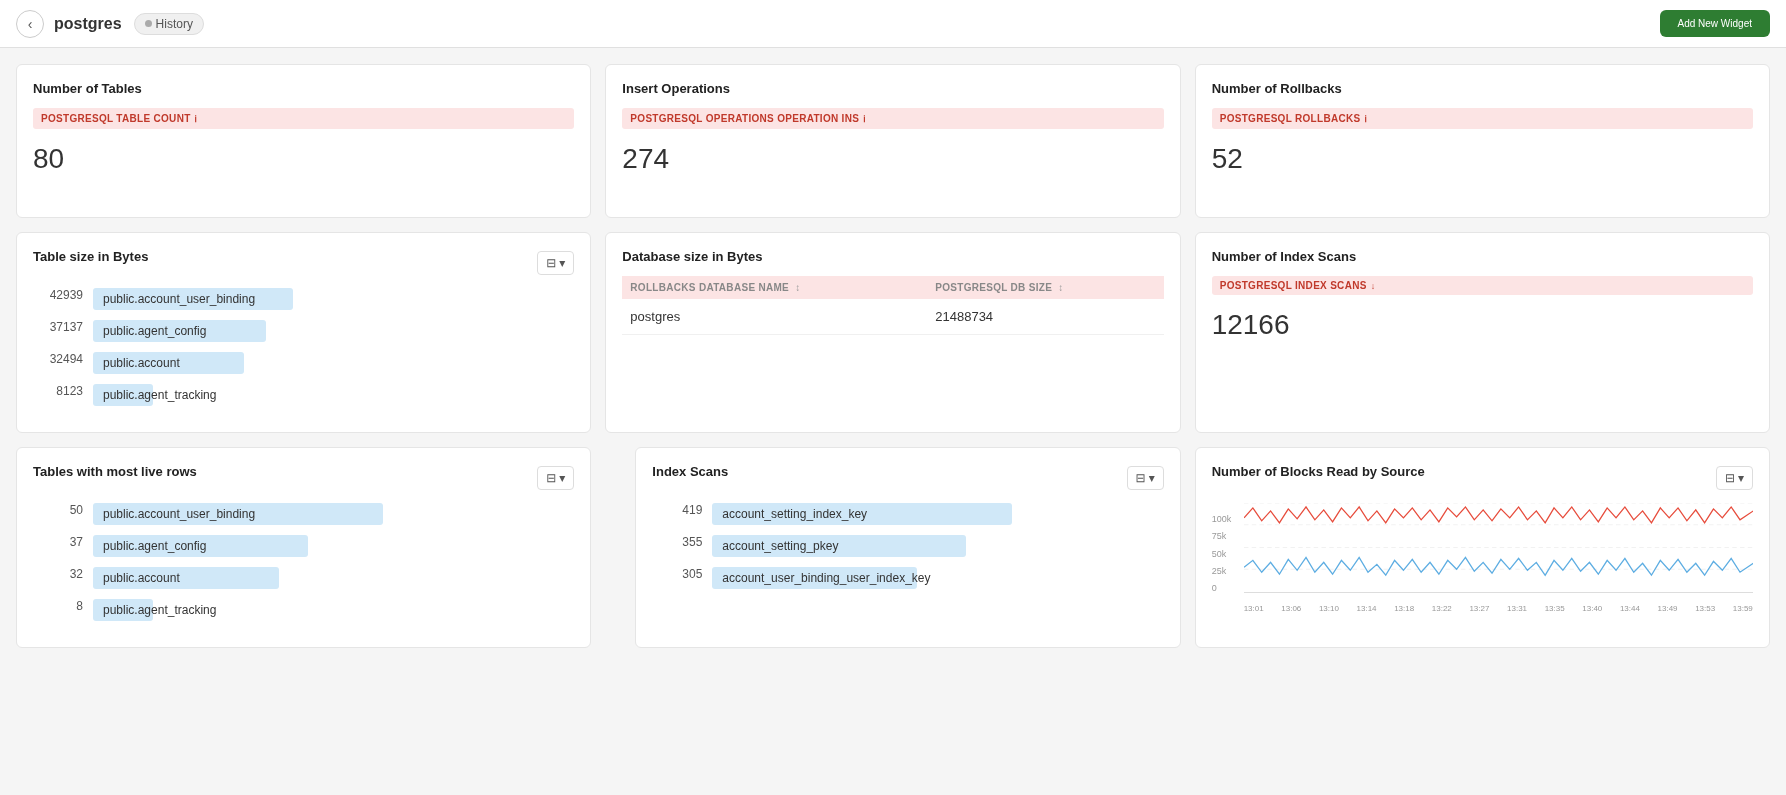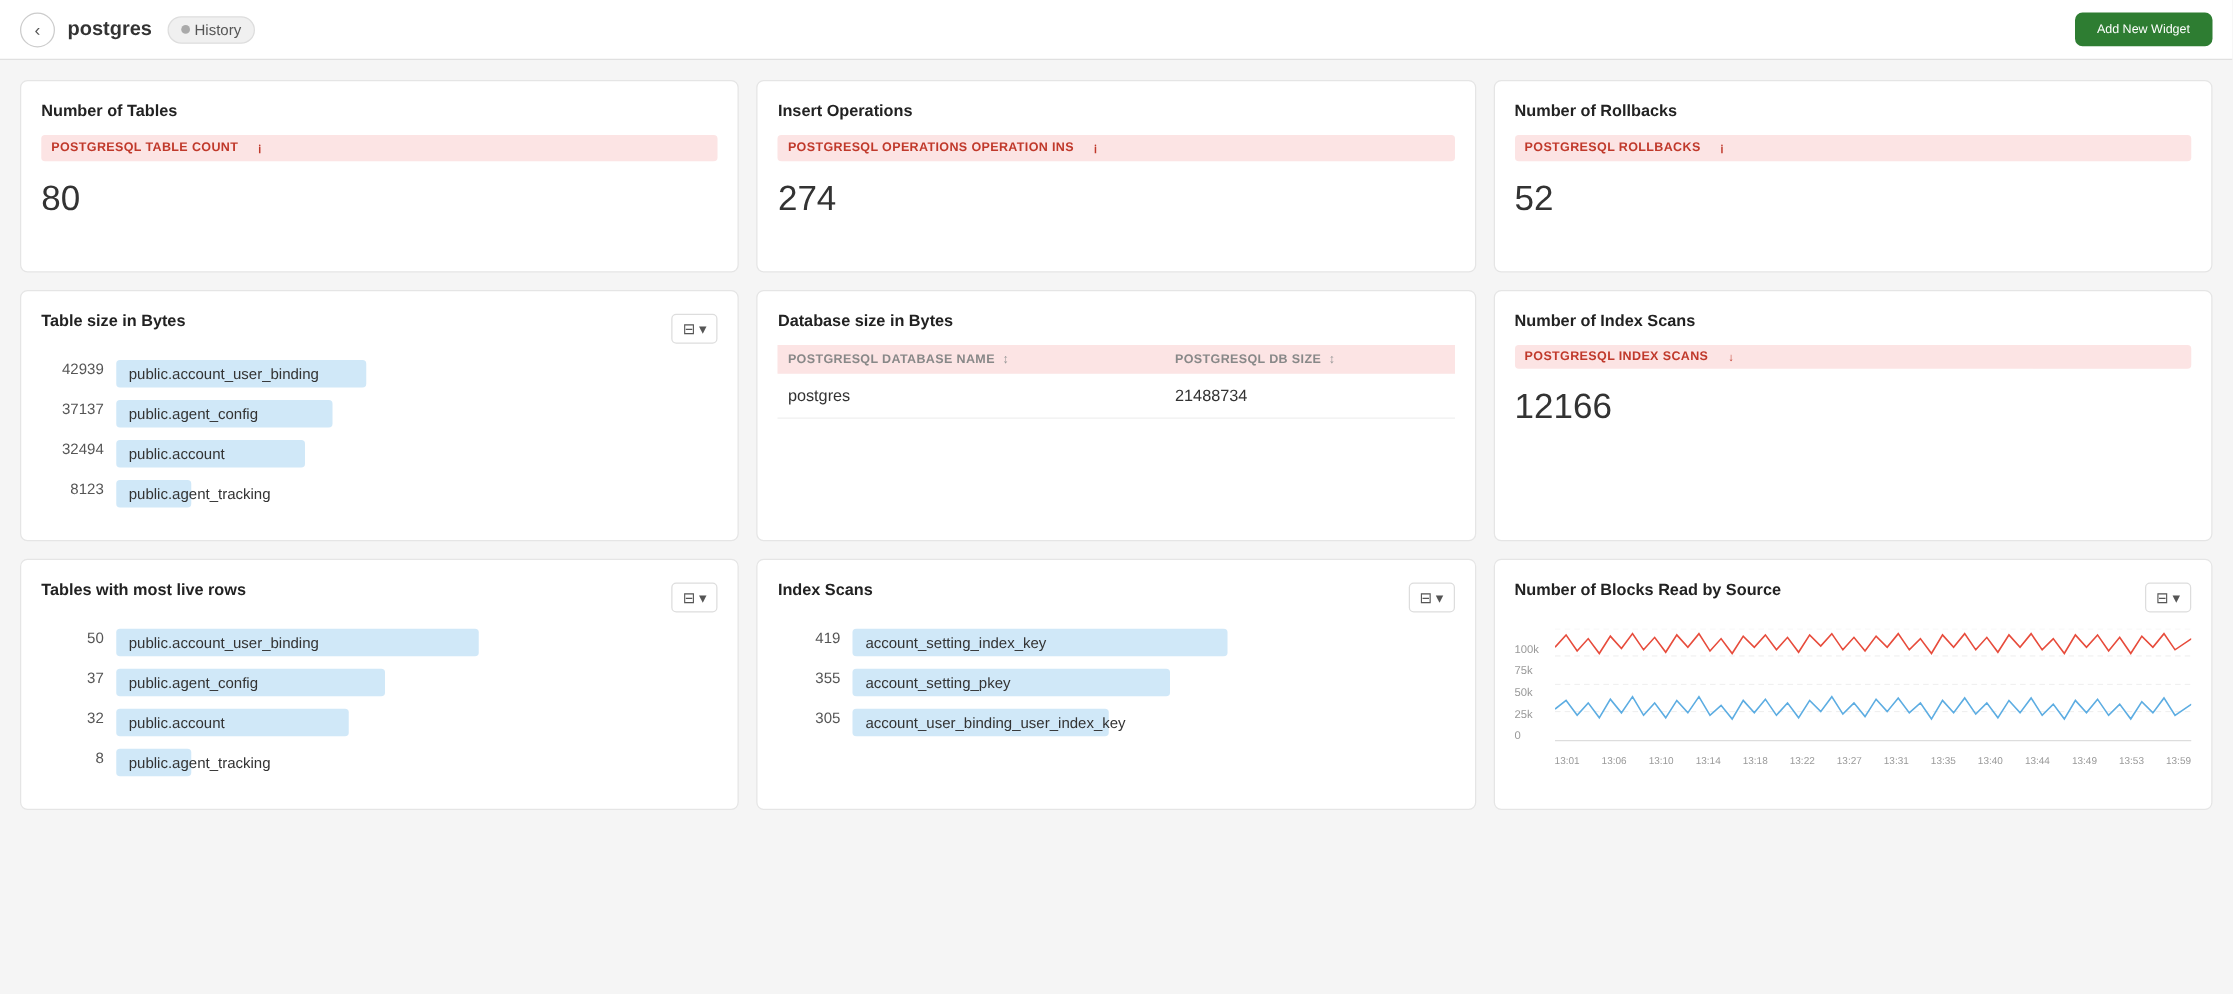--- a/index.html
+++ b/index.html
@@ -81,21 +81,21 @@
     .metric-label {
       background: #fce4e4;
       color: #c0392b;
       font-size: 10px;
       font-weight: 700;
       padding: 4px 8px;
       border-radius: 3px;
       letter-spacing: 0.3px;
       display: flex;
       align-items: center;
-      gap: 16px;
+      gap: 4px;
       margin-bottom: 8px;
     }
     .metric-value {
       font-size: 28px;
       font-weight: 300;
       color: #333;
       padding: 6px 0;
     }
     .widget-header {
       display: flex;
@@ -193,20 +193,21 @@
       bottom: 0;
       height: 20px;
       display: flex;
       justify-content: space-between;
       font-size: 8px;
       color: #999;
       align-items: flex-end;
     }
     .index-scans-widget {
       grid-column: span 1;
+      margin-left: 30px;
     }
     .blocks-widget {
       grid-column: span 1;
     }
   </style>
 </head>
 <body>
 
 <div class="header">
   <button class="back-btn">‹</button>
@@ -277,21 +278,21 @@
   </div>
       </div>
   </div>
 
   <div class="widget">
     <div class="widget-title">Database size in Bytes</div>
     <table class="db-table">
       <thead>
         <tr>
           <th>
-            <span>POSTGRESQL DATABASE NAME</span>
+            <span>ROLLBACKS DATABASE NAME</span>
             <span class="sort-icon">↕</span>
           </th>
           <th>
             <span>POSTGRESQL DB SIZE</span>
             <span class="sort-icon">↕</span>
           </th>
         </tr>
       </thead>
       <tbody id="db-size-rows">
           <tr>

